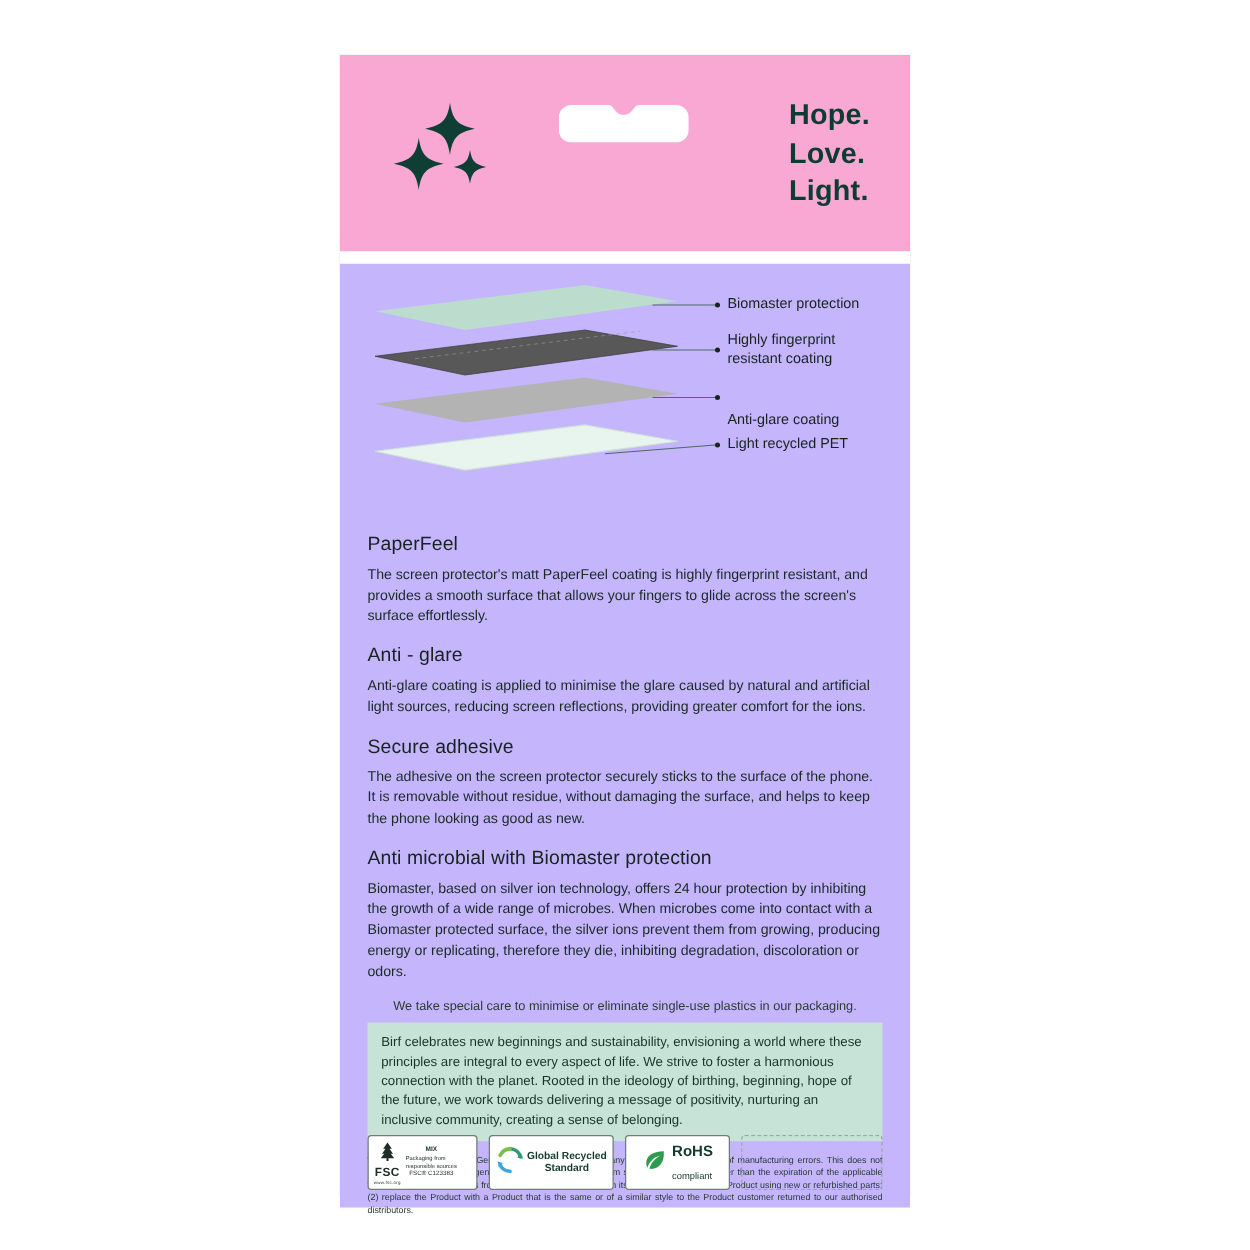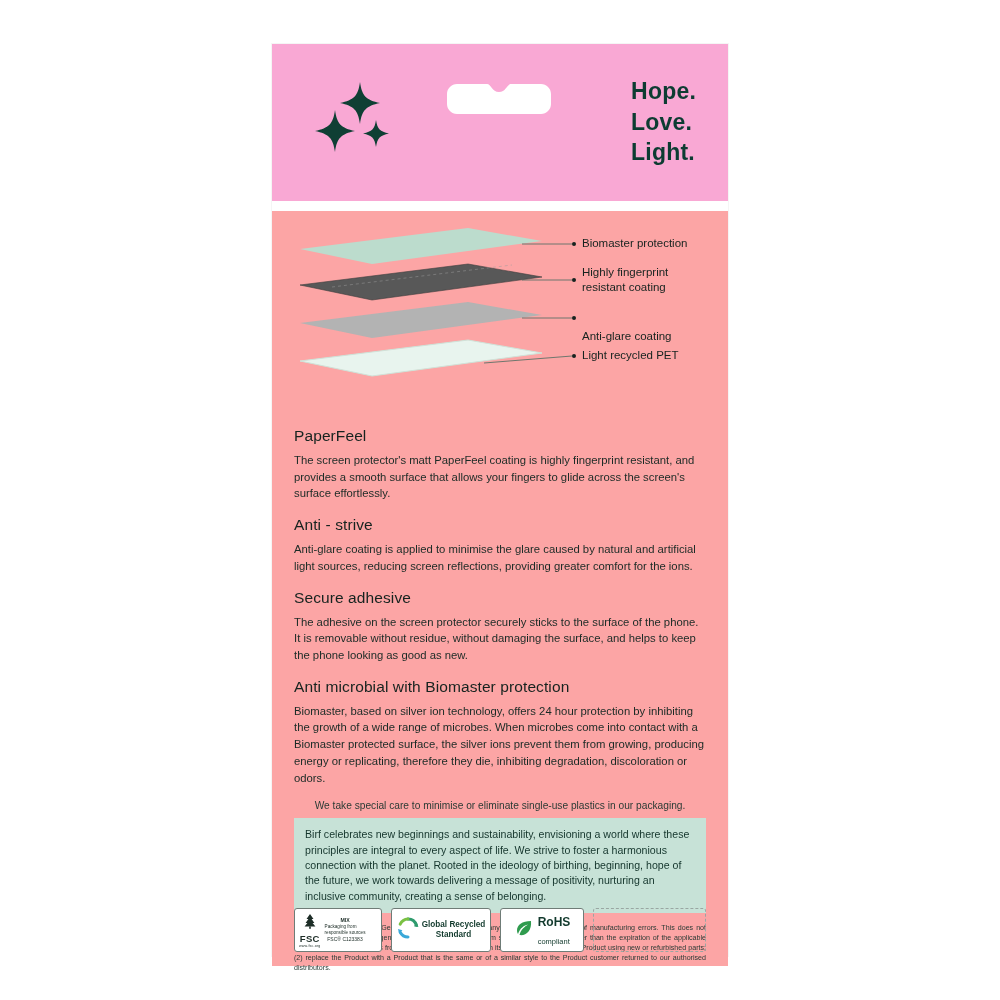--- a/index.html
+++ b/index.html
@@ -41,21 +41,21 @@
     font-size: 23px;
     line-height: 1.33;
     font-weight: 600;
     letter-spacing: 0.2px;
   }
   .tagline div { white-space: nowrap; }
 
   
   .body {
     padding: 0;
-    background: #fca5a5;
+    background: #c4b5fd;
     height: calc(912px - 157px);
     position: relative;
   }
 
   
   .diagram {
     position: relative;
     height: 198px;
     margin-top: 10px;
   }
@@ -203,21 +203,21 @@
       <div class="layer-label" style="left:310px; top:70px;">resistant coating</div>
       <div class="layer-label" style="left:310px; top:100px;margin-top:19px;">Anti-glare coating</div>
       <div class="layer-label" style="left:310px; top:138px;">Light recycled PET</div>
     </div>
 
     <div class="sections">
 
       <h2 class="sec-title">PaperFeel</h2>
       <p class="sec-body">The screen protector's matt PaperFeel coating is highly fingerprint resistant, and provides a smooth surface that allows your fingers to glide across the screen's surface effortlessly.</p>
 
-      <h2 class="sec-title">Anti - strive</h2>
+      <h2 class="sec-title">Anti - glare</h2>
       <p class="sec-body">Anti-glare coating is applied to minimise the glare caused by natural and artificial light sources, reducing screen reflections, providing greater comfort for the ions.</p>
 
       <h2 class="sec-title">Secure adhesive</h2>
       <p class="sec-body">The adhesive on the screen protector securely sticks to the surface of the phone. It is removable without residue, without damaging the surface, and helps to keep the phone looking as good as new.</p>
 
       <h2 class="sec-title">Anti microbial with Biomaster protection</h2>
       <p class="sec-body">Biomaster, based on silver ion technology, offers 24 hour protection by inhibiting the growth of a wide range of microbes.  When microbes come into contact with a Biomaster protected surface, the silver ions prevent them from growing, producing energy or replicating, therefore they die, inhibiting degradation, discoloration or odors.</p>
 
       <div class="packaging-note">We take special care to minimise or eliminate single-use plastics in our packaging.</div>
 

